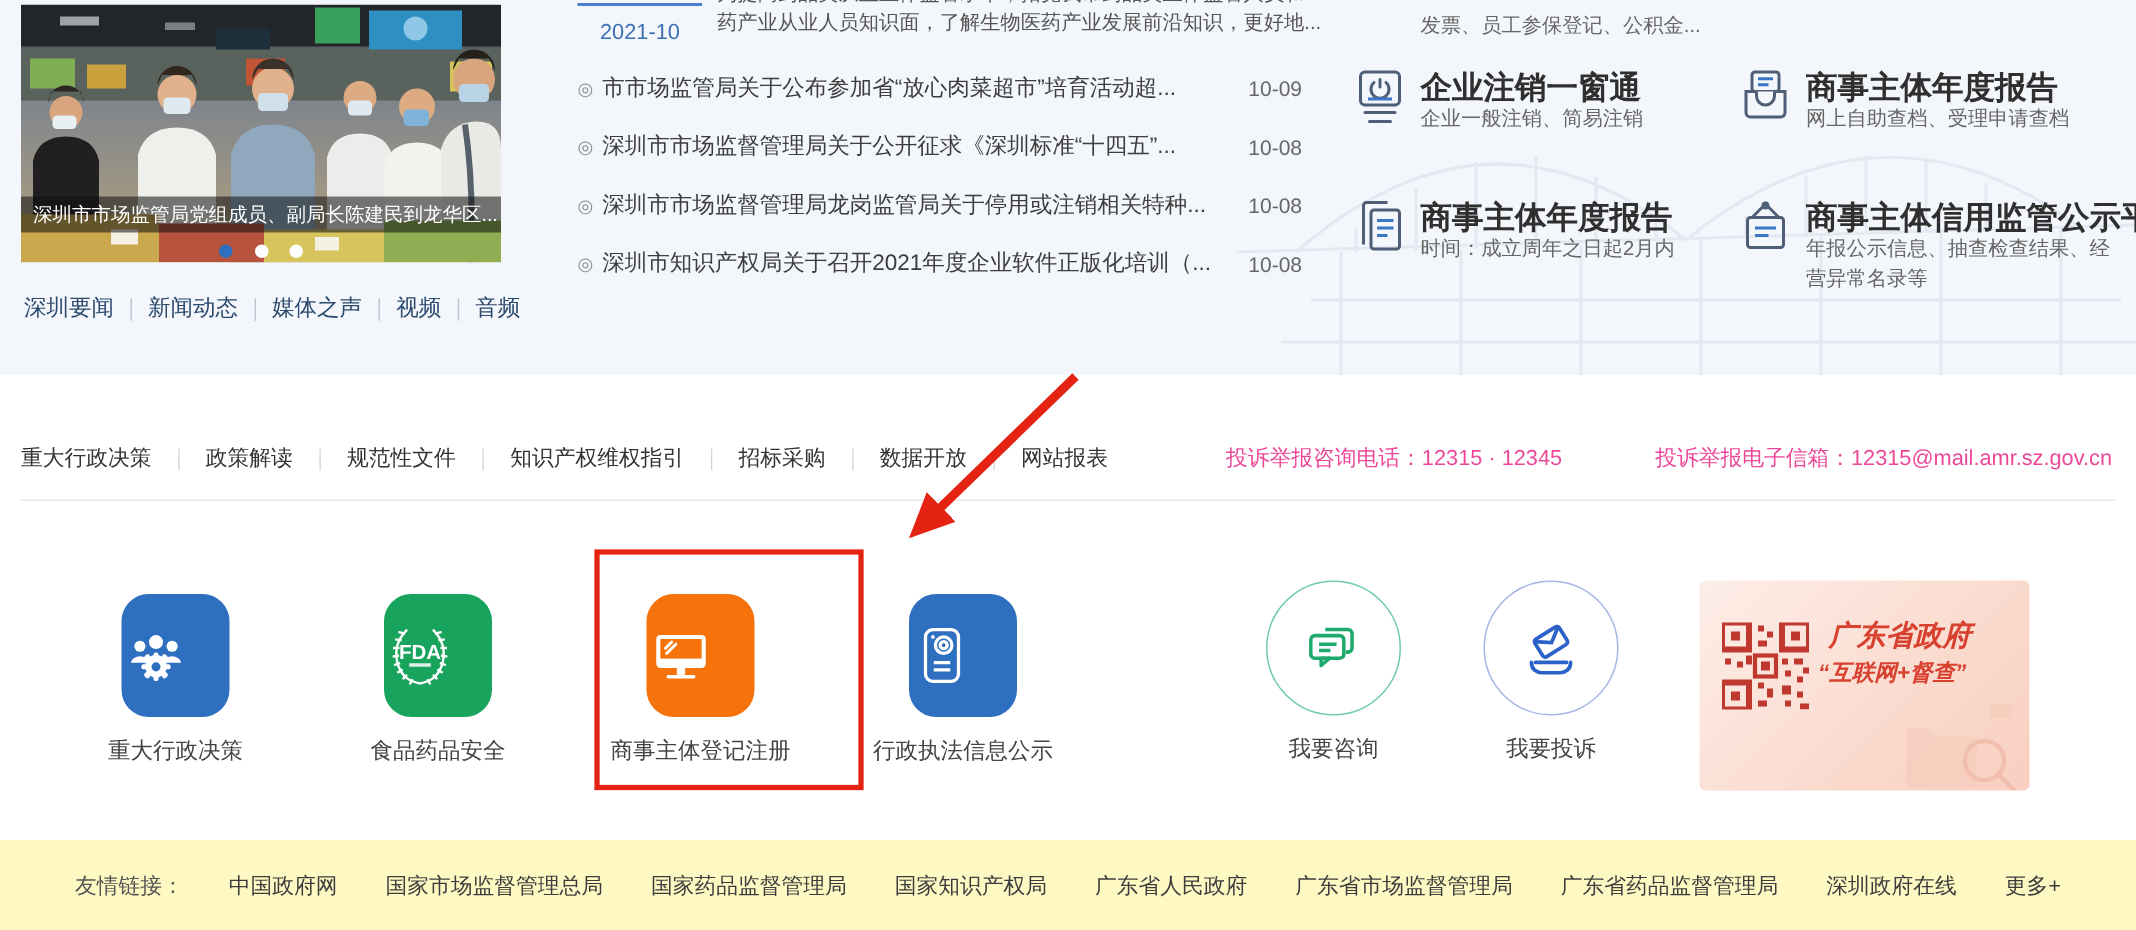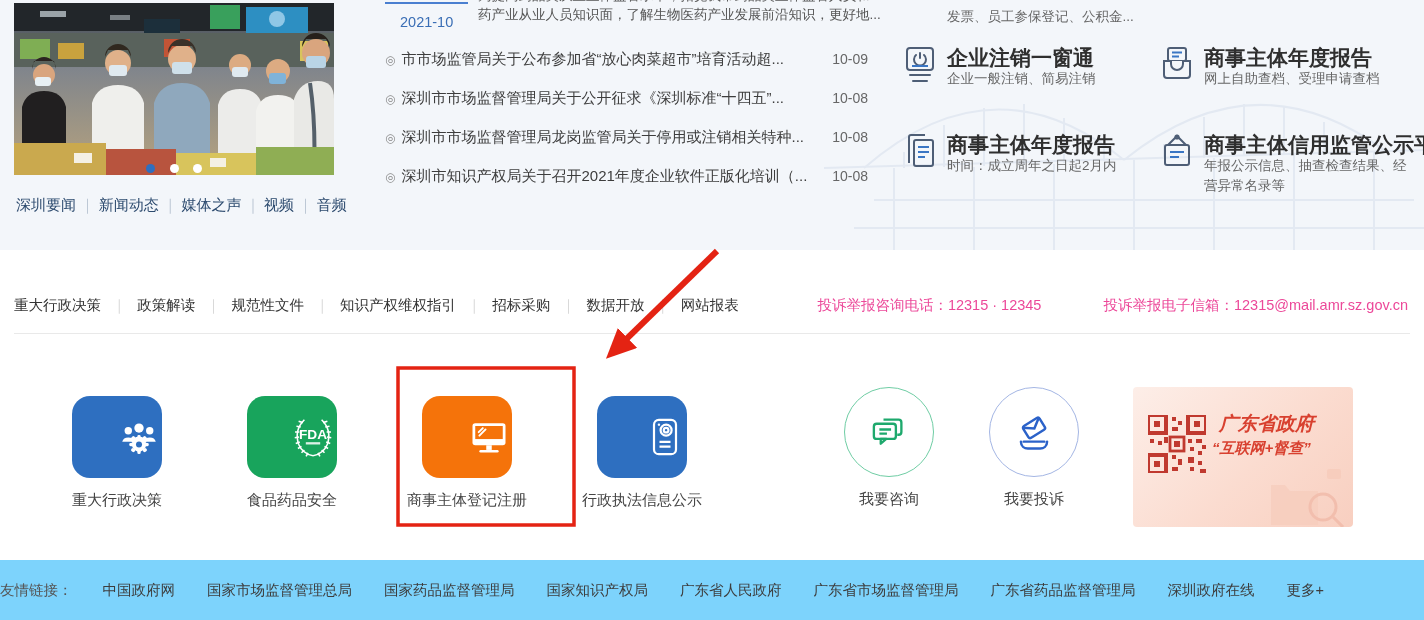--- a/index.html
+++ b/index.html
@@ -43,33 +43,33 @@
   .quicklinks{position:absolute;left:14px;top:296px;font-size:14.5px;white-space:nowrap}
   .quicklinks a{color:#333;text-decoration:none;cursor:pointer}
   .quicklinks a::after{content:"｜";color:#d5d5d5;margin:0 11px}
   .quicklinks a:last-child::after{content:""}
   .contacts{position:absolute;right:16px;top:296px;font-size:14.5px;color:#ec4899;white-space:nowrap}
   .contacts .grp{display:inline-block}
   .contacts .grp + .grp{margin-left:58px}
   .midline{position:absolute;left:14px;top:333px;width:1396px;height:1px;background:#e9e9e9}
   
   .shortcut{position:absolute;width:146px;text-align:center;cursor:pointer}
-  .tile{width:90px;height:82px;border-radius:18px;margin:0 auto;display:flex;align-items:center;justify-content:flex-end}
+  .tile{width:72px;height:82px;border-radius:18px;margin:0 auto;display:flex;align-items:center;justify-content:flex-start}
   .tile.blue{background:#2e6fc0}.tile.green{background:#18a45c}.tile.orange{background:#f5730a}
   .ring{width:88px;height:88px;border-radius:50%;margin:0 auto;display:flex;align-items:center;justify-content:center;background:#fff}
   .ring.green{border:1px solid #6fcda4}
   .ring.blue{border:1px solid #a4b6e4}
   .shortcut .lab{margin-top:13px;font-size:15px;color:#444;white-space:nowrap}
   .qr-banner{position:absolute;left:1133px;top:387px;width:220px;height:140px;border-radius:4px;cursor:pointer;
       background:linear-gradient(135deg,#fdeee8 0%,#fbdcd0 55%,#f8cfc0 100%);overflow:hidden}
   .qr-banner .l1{position:absolute;left:86px;top:24px;font-size:19px;font-weight:bold;font-style:italic;color:#d8402f}
   .qr-banner .l2{position:absolute;left:79px;top:52px;font-size:15px;font-weight:bold;font-style:italic;color:#d8402f}
   
-  .footer{position:absolute;left:0;top:560px;width:1424px;height:60px;background:#7dd3fc;
-      display:flex;align-items:center;font-size:14.5px}
+  .footer{position:absolute;left:0;top:560px;width:1424px;height:60px;background:#fef9c3;
+      display:flex;align-items:center;justify-content:center;font-size:14.5px}
   .footer .flabel{color:#555;margin-right:30px}
   .footer a{color:#3d3d3d;text-decoration:none;margin-right:32px;cursor:pointer;white-space:nowrap}
   .footer a:last-child{margin-right:0}
   
   .annot{position:absolute;left:0;top:0;pointer-events:none;z-index:60}
 </style>
 </head>
 <body>
 
 <section class="top">
@@ -133,20 +133,21 @@
       <path d="M280,172 V96 q6,-18 24,-18 q16,0 16,18 V172 Z" fill="#e9e9e6"></path>
       <path d="M296,80 q6,40 4,92" stroke="#55606a" stroke-width="4" fill="none"></path>
 
       <rect x="0" y="140" width="92" height="32" fill="#caa94e"></rect>
       <rect x="92" y="146" width="70" height="26" fill="#b8543e"></rect>
       <rect x="162" y="150" width="80" height="22" fill="#d8c45c"></rect>
       <rect x="242" y="144" width="78" height="28" fill="#8fae54"></rect>
       <rect x="60" y="150" width="18" height="10" fill="#f4f0e4"></rect>
       <rect x="196" y="155" width="16" height="9" fill="#f4f0e4"></rect>
     </svg>
+    <div class="caption">深圳市市场监管局党组成员、副局长陈建民到龙华区...</div>
     <div class="dots">
       <span class="active"></span>
       <span></span>
       <span></span>
     </div>
   </div>
 
   <nav class="media-nav">
     <a>深圳要闻</a><a>新闻动态</a><a>媒体之声</a><a>视频</a><a>音频</a>
   </nav>

